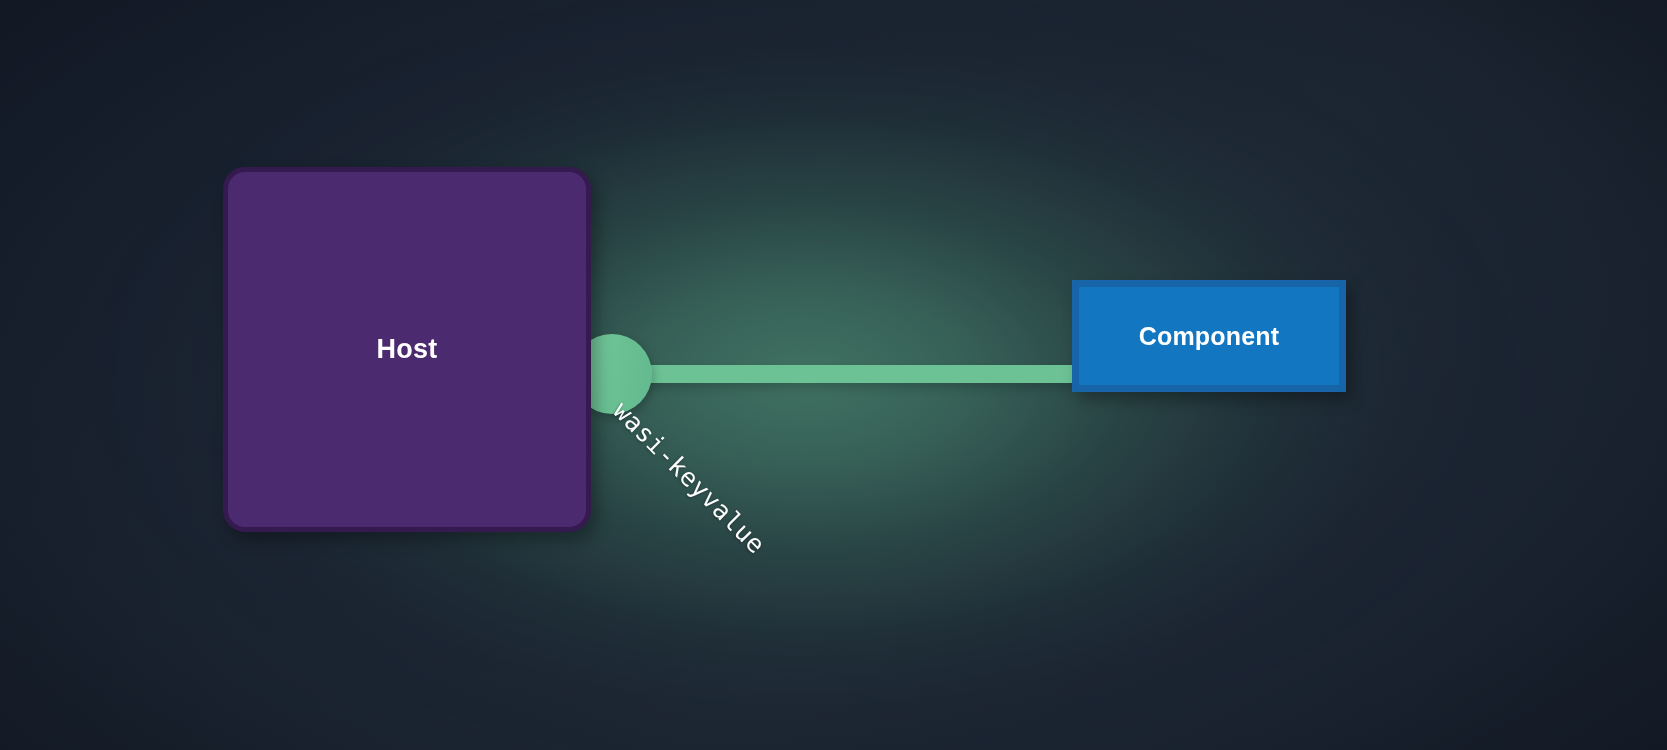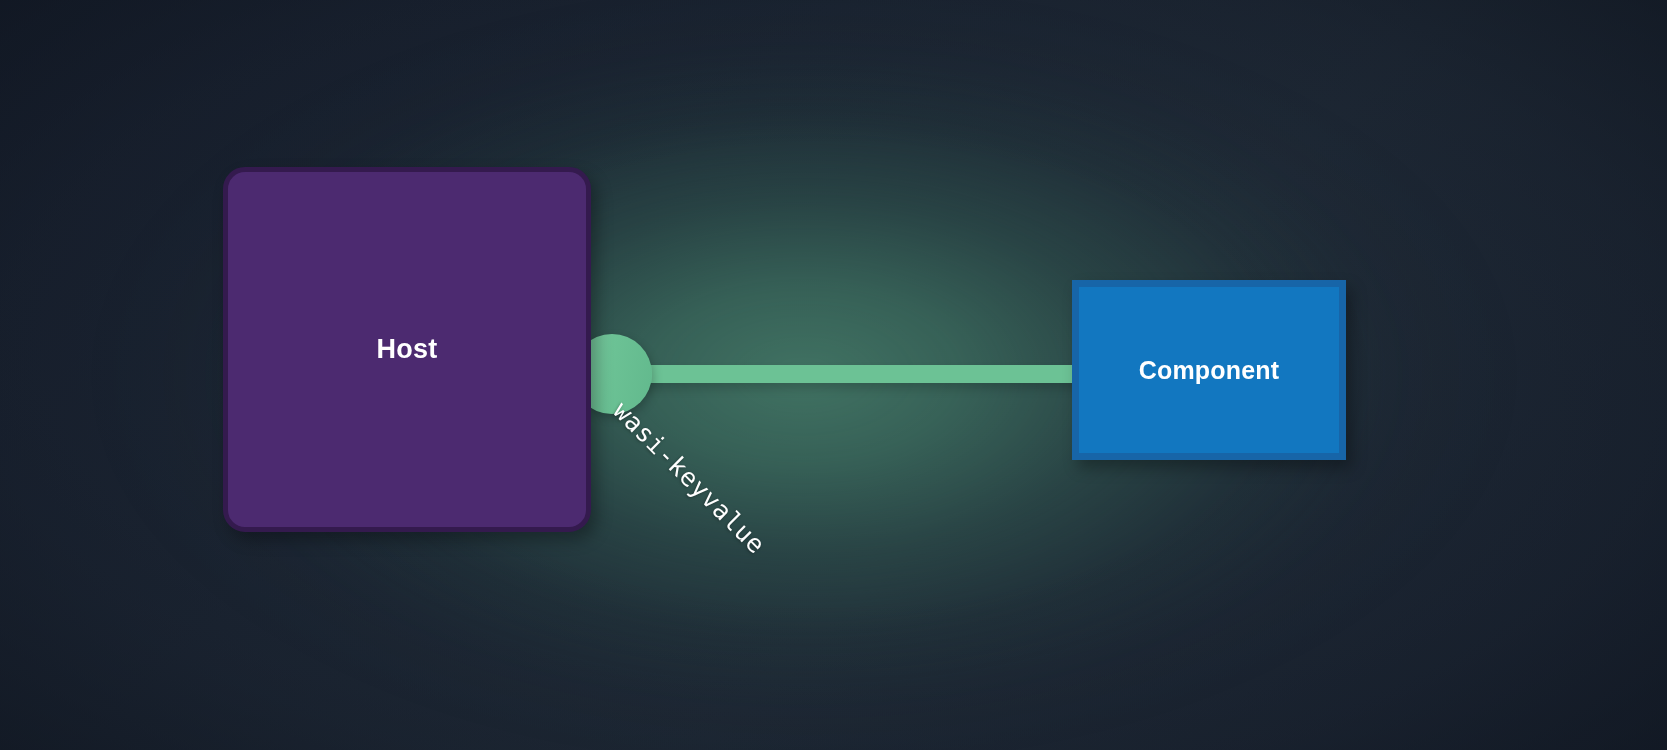--- a/index.html
+++ b/index.html
@@ -70,21 +70,21 @@
     border-radius: 22px;
     font-size: 27px;
     box-shadow: 6px 8px 16px rgba(0,0,0,0.30);
     justify-content: center;
   }
 
   #component-node {
     left: 1072px;
     top: 280px;
     width: 274px;
-    height: 180px;
+    height: 112px;
     background: #1277c0;
     border: 7px solid #1765a8;
     font-size: 25px;
     box-shadow: 6px 8px 14px rgba(0,0,0,0.30);
   }
 
   
   #connector-line {
     position: absolute;
     left: 612px;

